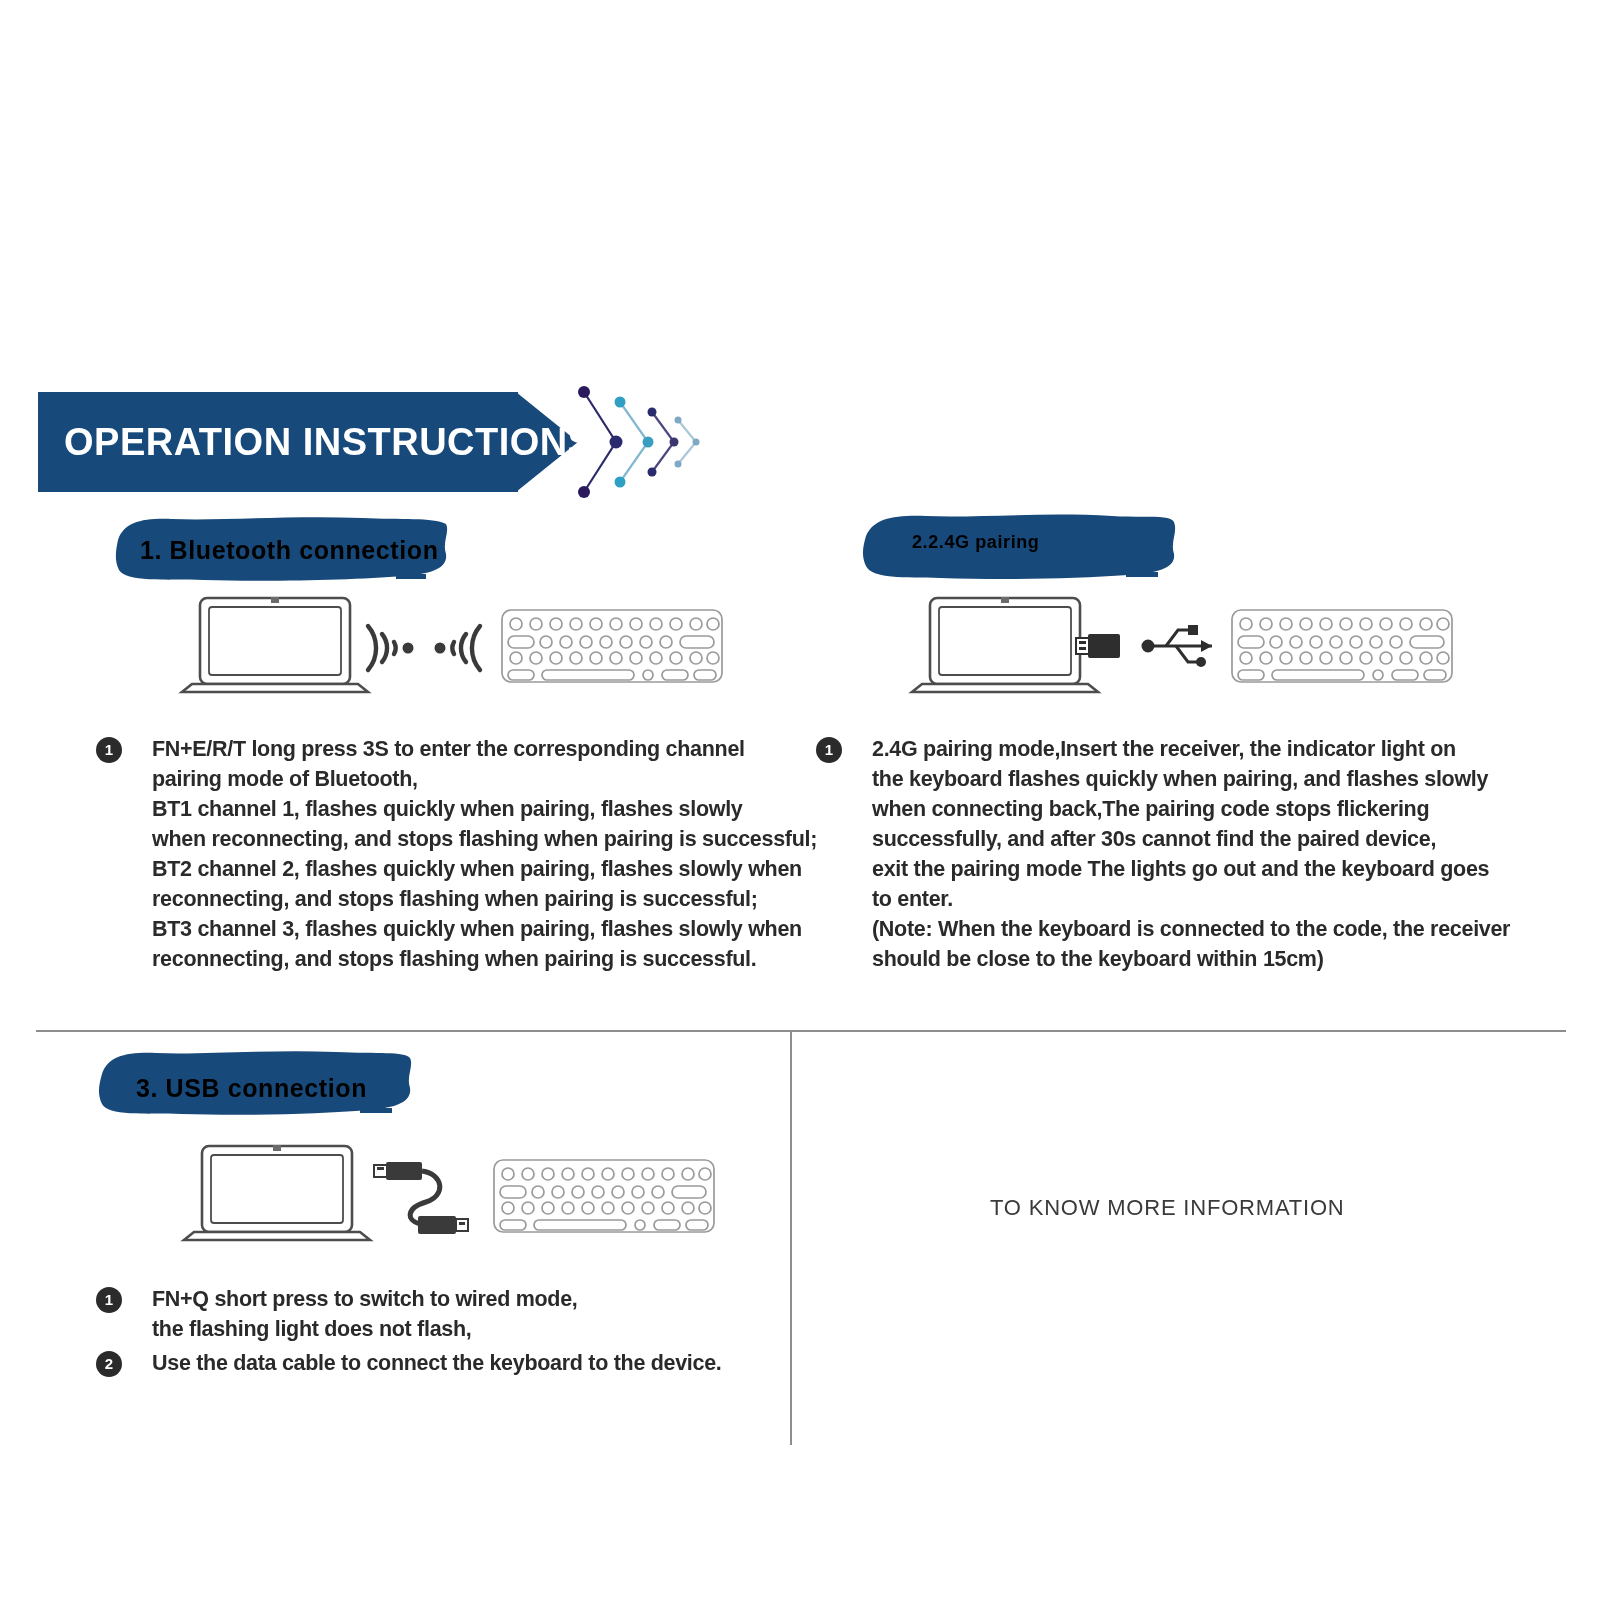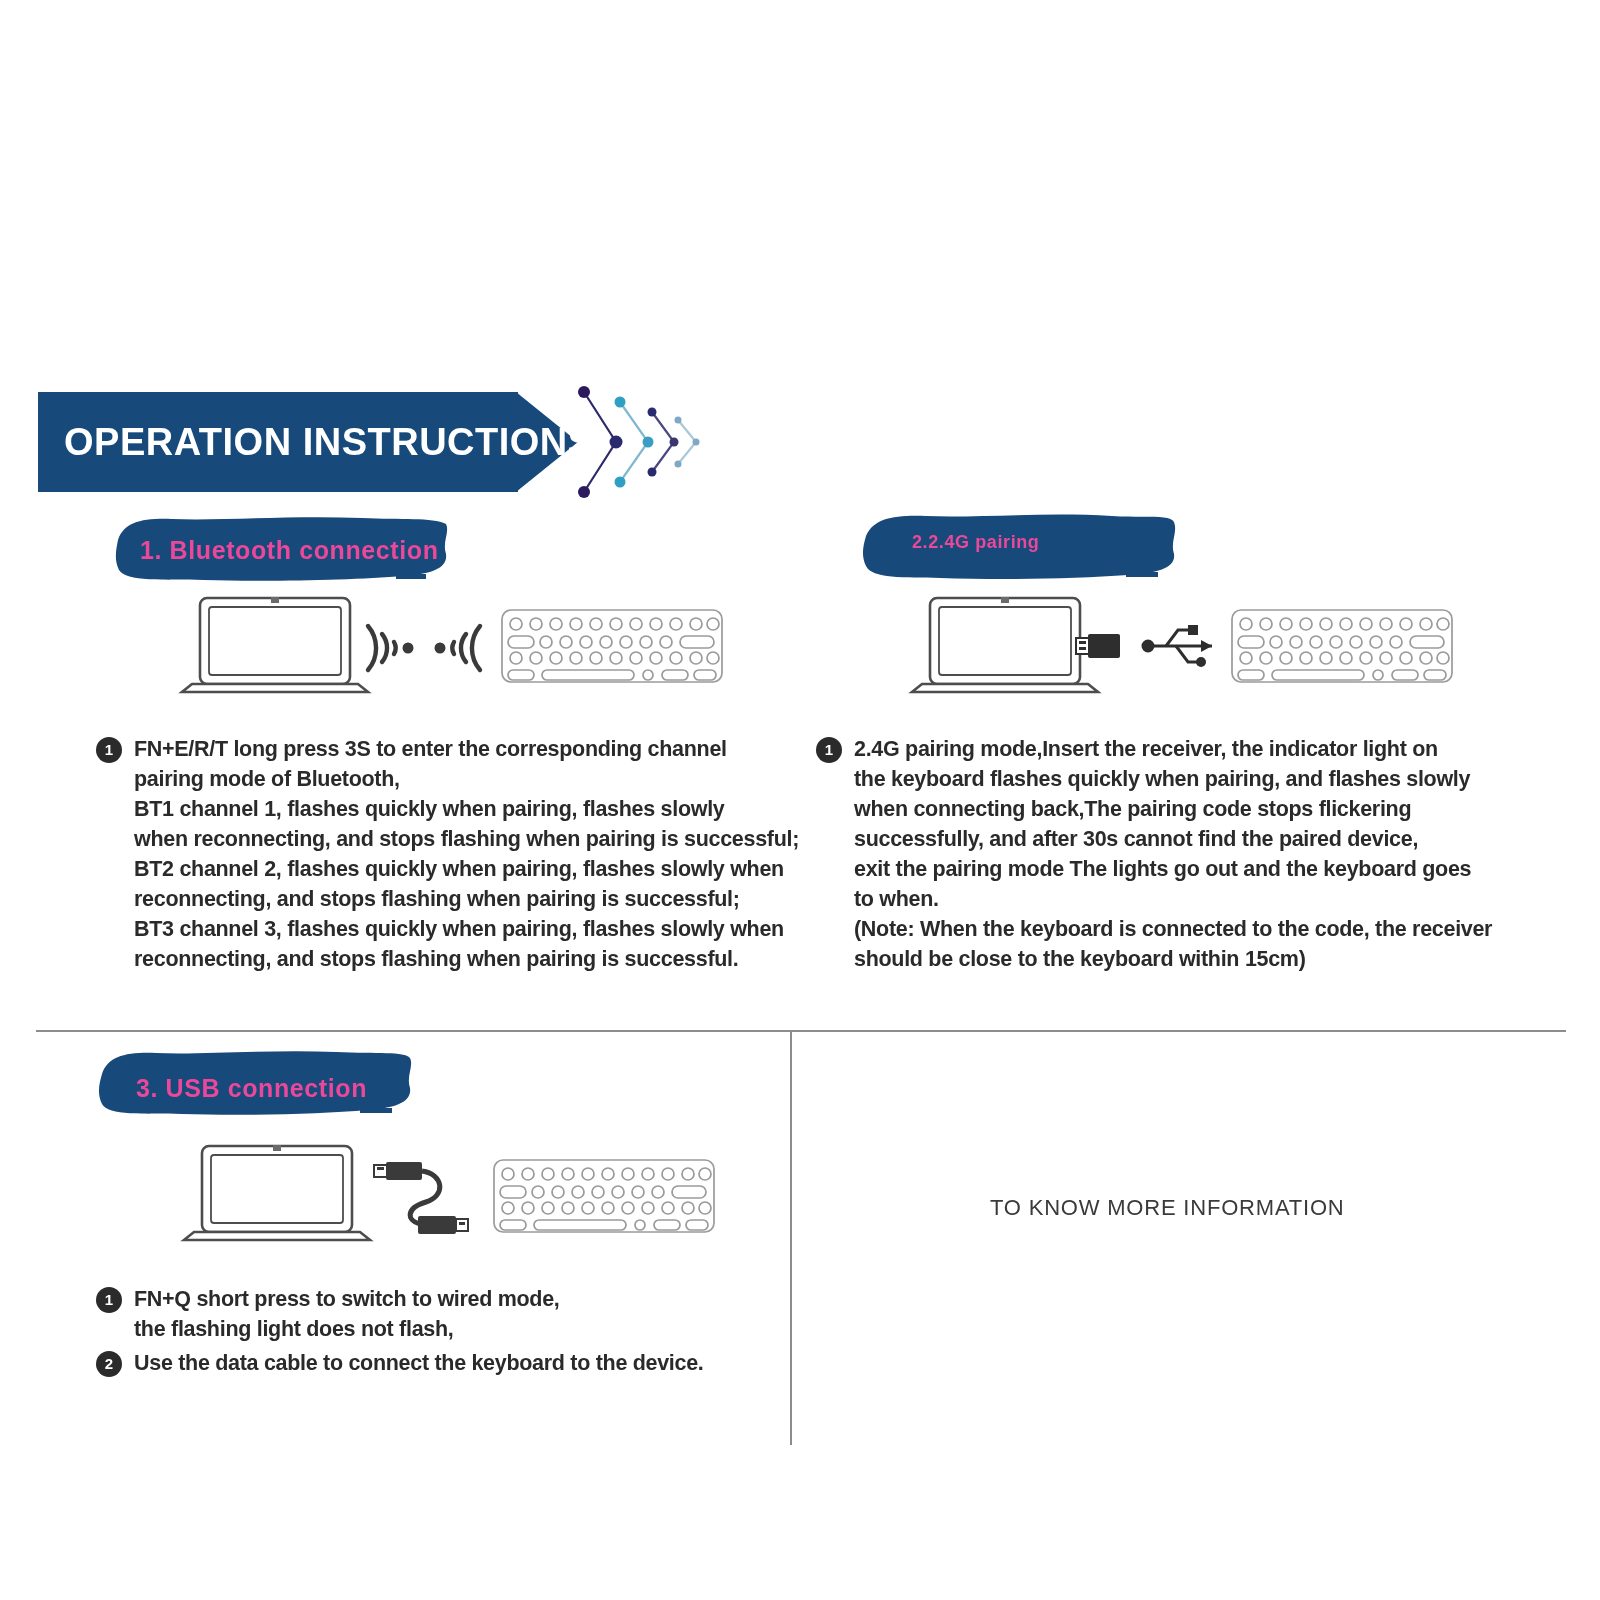--- a/index.html
+++ b/index.html
@@ -40,21 +40,21 @@
     font-size: 38px;
     font-weight: 700;
     letter-spacing: 0.5px;
     white-space: nowrap;
   }
   .chevrons { position: absolute; left: 524px; top: -12px; width: 160px; height: 124px; }
 
   
   .brush {
     position: absolute;
-    color: #ec4899;
+    color: #000000;
     font-weight: 700;
     letter-spacing: 0.6px;
     white-space: nowrap;
     text-decoration: underline;
   }
   .brush .brush-bg { position: absolute; left: 0; top: 0; }
   .brush .brush-label {
     position: absolute;
     z-index: 2;
     font-size: 25px;
@@ -78,21 +78,21 @@
   .bullet-row { position: relative; display: flex; align-items: flex-start; }
   .bullet {
     width: 26px; height: 26px; flex: 0 0 26px;
     border-radius: 50%;
     background: #2b2b2b;
     color: #fff;
     font-size: 15px; font-weight: 700;
     line-height: 26px; text-align: center;
     margin-top: 3px;
   }
-  .lines { margin-left: 12px; }
+  .lines { margin-left: 30px; }
   .line {
     font-family: "Liberation Sans", sans-serif;
     font-size: 21.5px;
     font-weight: 600;
     color: #2a2a2a;
     line-height: 30px;
     white-space: nowrap;
     letter-spacing: -0.3px;
   }
 
@@ -410,21 +410,21 @@
 
   <div class="textblock" id="text2">
     <div class="bullet-row">
       <div class="bullet">1</div>
       <div class="lines">
         <div class="line">2.4G pairing mode,Insert the receiver, the indicator light on</div>
         <div class="line">the keyboard flashes quickly when pairing, and flashes slowly</div>
         <div class="line">when connecting back,The pairing code stops flickering</div>
         <div class="line">successfully, and after 30s cannot find the paired device,</div>
         <div class="line">exit the pairing mode The lights go out and the keyboard goes</div>
-        <div class="line">to when.</div>
+        <div class="line">to enter.</div>
         <div class="line">(Note: When the keyboard is connected to the code, the receiver</div>
         <div class="line">should be close to the keyboard within 15cm)</div>
       </div>
     </div>
   </div>
 
   <div class="textblock" id="text3">
     <div class="bullet-row">
       <div class="bullet">1</div>
       <div class="lines">

